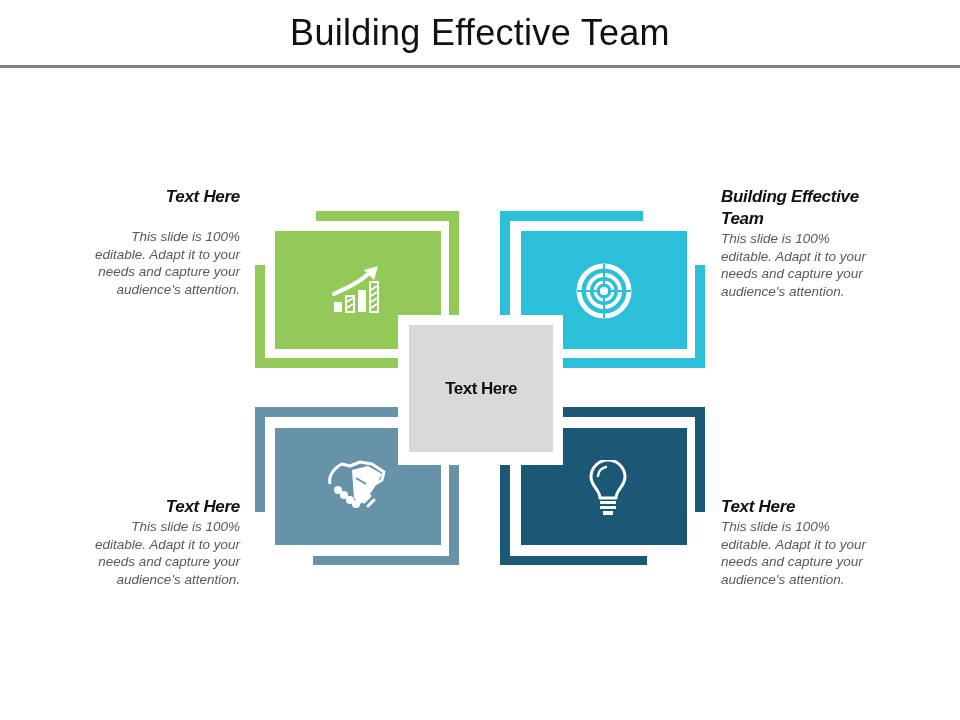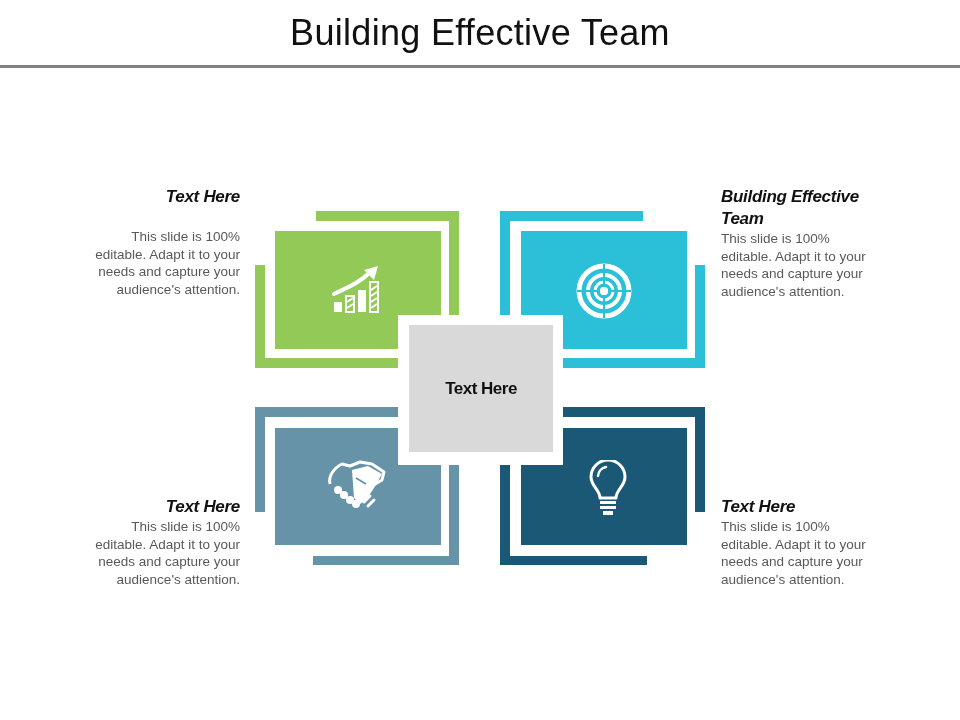--- a/index.html
+++ b/index.html
@@ -11,21 +11,21 @@
   .bar, .inner { position: absolute; }
   .icon { position: absolute; }
   .center-frame { position: absolute; left: 398px; top: 315px; width: 165px; height: 150px; background: #ffffff; }
   .center-box { position: absolute; left: 409px; top: 325px; width: 144px; height: 127px; background: #d9d9d9;
                 display: flex; align-items: center; justify-content: center; }
   .center-label { font-weight: bold; font-size: 17px; color: #111111; letter-spacing: -0.5px; }
   .textblock { position: absolute; width: 170px; }
   .textblock.left { text-align: right; }
   .textblock.right { text-align: left; }
   .tb-heading { font-weight: bold; font-style: italic; font-size: 17px; color: #111111; line-height: 22px; letter-spacing: -0.3px; }
-  .tb-body { font-size: 13.5px; color: #595959; line-height: 17.5px; }
+  .tb-body { font-size: 13.5px; color: #595959; line-height: 17.5px; font-style: italic; }
 </style>
 </head>
 <body>
 
 <div class="title">Building Effective Team</div>
 <div class="title-rule"></div>
 
 <div>
   <div class="bar" style="left:316px;top:211px;width:143px;height:10px;background:#92c957;"></div>
   <div class="bar" style="left:449px;top:211px;width:10px;height:104px;background:#92c957;"></div>

